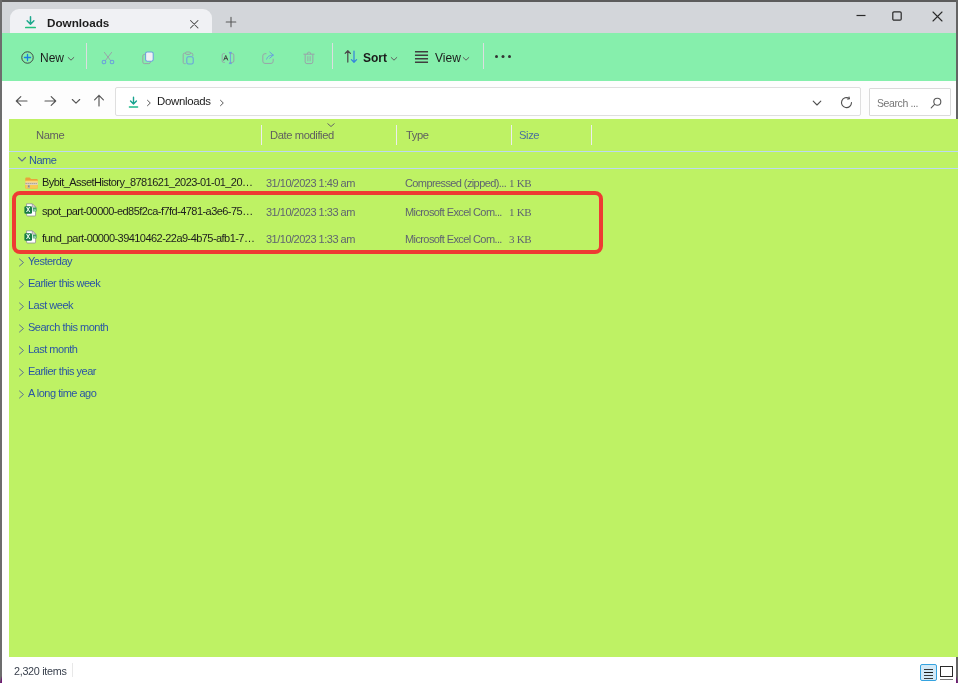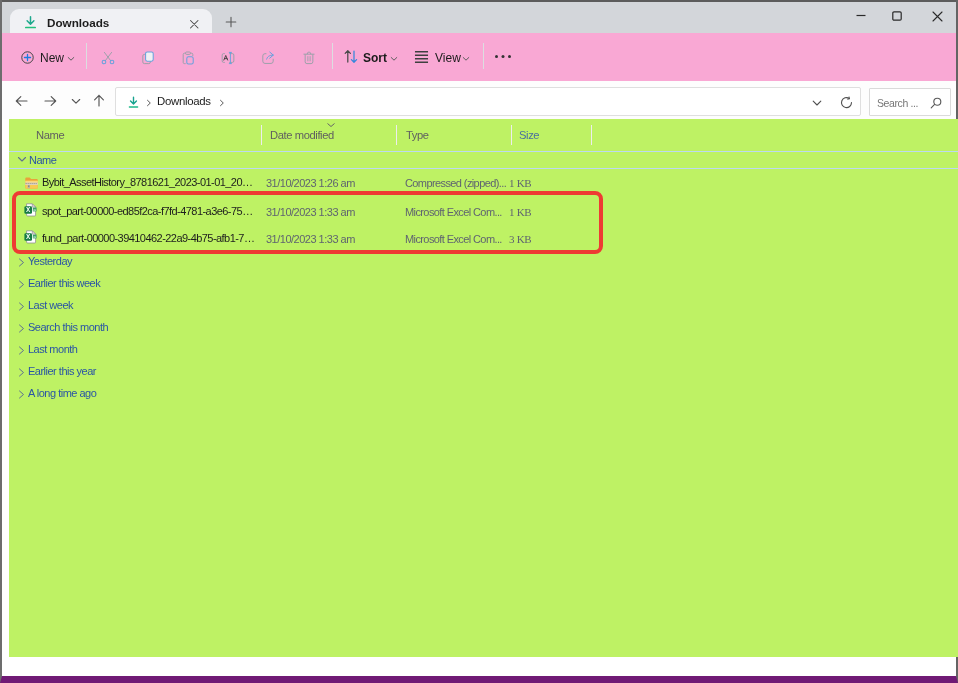--- a/index.html
+++ b/index.html
@@ -9,21 +9,21 @@
          border-left:2px solid #6d6d6d; border-right:2px solid #646464; border-bottom:7px solid #701a75; }
   .abs { position:absolute; }
   
   #titlebar { position:absolute; left:0; top:0; width:954px; height:33px;
               background:#d3d6da; border-top:2px solid #5c5c5c; }
   #tab { position:absolute; left:8px; top:7px; width:202px; height:26px;
          background:#f0f1f4; border-radius:9px 9px 0 0; }
   #tab .tabtxt { position:absolute; left:37px; top:7px; font-size:11.7px; font-weight:700; color:#1d1d1d; letter-spacing:0; }
   
   #toolbar { position:absolute; left:0; top:33px; width:954px; height:50px;
-             background:#f9a8d4; border-bottom:1px solid #d9dadc; }
+             background:#86efac; border-bottom:1px solid #d9dadc; }
   .tdiv { position:absolute; top:10px; width:1px; height:26px; background:#dcdee0; }
   #newtxt { position:absolute; left:38px; top:18px; font-size:12px; color:#1b1b1b; }
   #sorttxt { position:absolute; left:361px; top:18px; font-size:12px; color:#1b1b1b;font-weight:bold; }
   #viewtxt { position:absolute; left:433px; top:18px; font-size:12px; color:#1b1b1b; }
   
   #navbar { position:absolute; left:0; top:81px; width:954px; height:38px; background:#fdfdfd; }
   #addr { position:absolute; left:113px; top:6px; width:746px; height:29px; background:#fff;
           border:1px solid #dfdfdf; border-radius:2px; }
   #addrtxt { position:absolute; left:41px; top:7px; font-size:11.4px; color:#1b1b1b; letter-spacing:-0.3px; }
   #search { position:absolute; left:867px; top:7px; width:82px; height:28px; background:#fff;
@@ -212,21 +212,21 @@
     <svg class="abs" style="left:16px;top:58px" width="13" height="12" viewBox="0 0 13 12">
       <path d="M0.3 1.6 A1.1 1.1 0 0 1 1.4 0.5 H4.6 L6.1 2.1 H11.7 A1.1 1.1 0 0 1 12.8 3.2 V10.6 A1.1 1.1 0 0 1 11.7 11.7 H1.4 A1.1 1.1 0 0 1 0.3 10.6 Z" fill="#e9a23b"></path>
       <path d="M0.3 3.4 H12.8 V10.6 A1.1 1.1 0 0 1 11.7 11.7 H1.4 A1.1 1.1 0 0 1 0.3 10.6 Z" fill="#f8ca52"></path>
       <path d="M0.3 4.3 H12.8 V5 H0.3 Z" fill="#fbdf90"></path>
       <rect x="0.3" y="5.4" width="12.5" height="2.5" fill="#ded8ca"></rect>
       <path d="M0.6 6.6 h12 " stroke="#6f6a5e" stroke-width="0.7" stroke-dasharray="1.1 0.9"></path>
       <rect x="2.6" y="7.9" width="2.4" height="3.4" rx="0.5" fill="#b9b4a9"></rect>
       <rect x="3.3" y="8.4" width="1" height="1.6" fill="#7d786d"></rect>
     </svg>
     <span class="fname" style="top:57px">Bybit_AssetHistory_8781621_2023-01-01_2023-10-31</span>
-    <span class="fdate" style="top:58px">31/10/2023 1:26 am</span>
+    <span class="fdate" style="top:58px">31/10/2023 1:49 am</span>
     <span class="ftype" style="top:58px">Compressed (zipped)...</span>
     <span class="fsize" style="top:58px">1 KB</span>
 
     <div id="redbox"></div>
 
     <svg class="abs" style="left:15px;top:84px" width="14" height="14" viewBox="0 0 14 14">
       <path d="M2.6 0.8 H8.3 L11.6 4.1 V12 A1 1 0 0 1 10.6 13 H3.6 A1 1 0 0 1 2.6 12 Z" fill="#fff" stroke="#8f8f8f" stroke-width="0.8"></path>
       <path d="M8.3 0.8 L11.6 4.1 H8.3 Z" fill="#e4e4e4" stroke="#8f8f8f" stroke-width="0.7"></path>
       <rect x="0.4" y="3.2" width="7.6" height="7.6" rx="1.3" fill="#177c44"></rect>
       <text x="4.2" y="9.1" font-size="6.4" font-weight="bold" fill="#fff" text-anchor="middle" font-family="Liberation Sans">X</text>
@@ -274,13 +274,25 @@
     <svg class="gch" style="top:249px" viewBox="0 0 9 9">
         <path d="M2.5 1 L6.5 4.5 L2.5 8" fill="none" stroke="#5f7191" stroke-width="1.0" stroke-linecap="round" stroke-linejoin="round"></path>
       </svg>
     <span class="grp" style="top:246px">Earlier this year</span>
     <svg class="gch" style="top:271px" viewBox="0 0 9 9">
         <path d="M2.5 1 L6.5 4.5 L2.5 8" fill="none" stroke="#5f7191" stroke-width="1.0" stroke-linecap="round" stroke-linejoin="round"></path>
       </svg>
     <span class="grp" style="top:268px">A long time ago</span>
   </div>
 
+  <div id="status">
+    <span id="items">2,320 items</span>
+    <div id="sdiv"></div>
+    <div class="abs" style="left:918px;top:7px;width:17px;height:17px;background:#d2e9f7;border:1px solid #35a3e0;border-radius:2px;">
+      <div class="abs" style="left:3px;top:3.5px;width:9px;height:1.4px;background:#3a3a3a"></div>
+      <div class="abs" style="left:3px;top:6.5px;width:9px;height:1.4px;background:#1a1a1a"></div>
+      <div class="abs" style="left:3px;top:9.5px;width:9px;height:1.4px;background:#3a3a3a"></div>
+      <div class="abs" style="left:3px;top:12.5px;width:9px;height:1.4px;background:#3a3a3a"></div>
+    </div>
+    <div class="abs" style="left:938px;top:9px;width:13px;height:11px;border:1.6px solid #2a2a2a;background:#fff"></div>
+    <div class="abs" style="left:938px;top:22px;width:13px;height:1.4px;background:#7a7a7a"></div>
+  </div>
 </div>
 
 </body></html>

